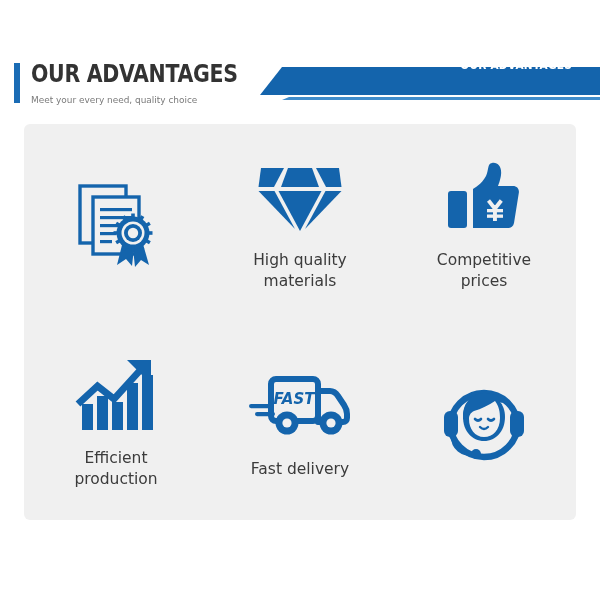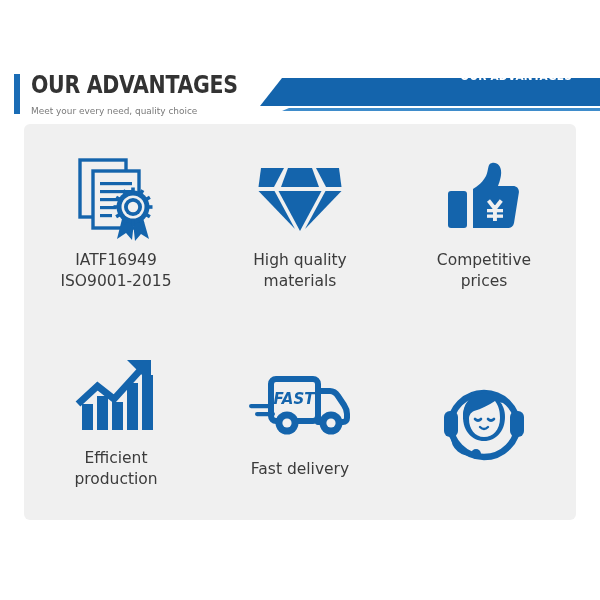--- a/index.html
+++ b/index.html
@@ -19,21 +19,21 @@
     position: relative;
     width: 600px;
     height: 600px;
     background: #ffffff;
   }
 
   
   .header {
     position: absolute;
     left: 0;
-    top: 16px;
+    top: 5px;
     width: 600px;
     height: 118px;
   }
 
   .title-block {
     position: absolute;
     left: 14px;
     top: 56px;
     display: flex;
     align-items: flex-start;
@@ -207,22 +207,20 @@
                 <rect x="62.2" y="34.5" width="3.6" height="39" transform="rotate(90 64 54)"></rect>
                 <rect x="62.2" y="34.5" width="3.6" height="39" transform="rotate(120 64 54)"></rect>
                 <rect x="62.2" y="34.5" width="3.6" height="39" transform="rotate(150 64 54)"></rect>
               </g>
             </g>
             <circle cx="64" cy="54" r="11.5" fill="#f0f0f0"></circle>
             <circle cx="64" cy="54" r="9" fill="#1464ac"></circle>
             <circle cx="64" cy="54" r="5.2" fill="#f0f0f0"></circle>
           </svg>
         </div>
-        <div class="cell-label">IATF16949
-ISO9001-2015</div>
       </div>
 
       <div class="cell">
         <div class="cell-icon">
           <svg width="86" height="72" viewBox="0 0 86 72">
             <g fill="#1464ac">
 
               <path d="M4 7 L27 7 L17 26 L1.5 26 Z"></path>
 
               <path d="M31 7 L55 7 L62 26 L24 26 Z"></path>

